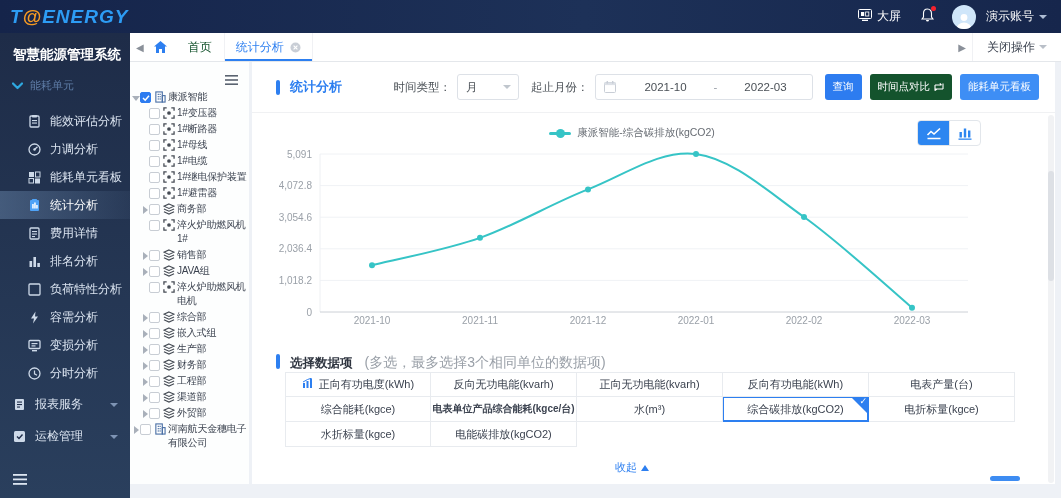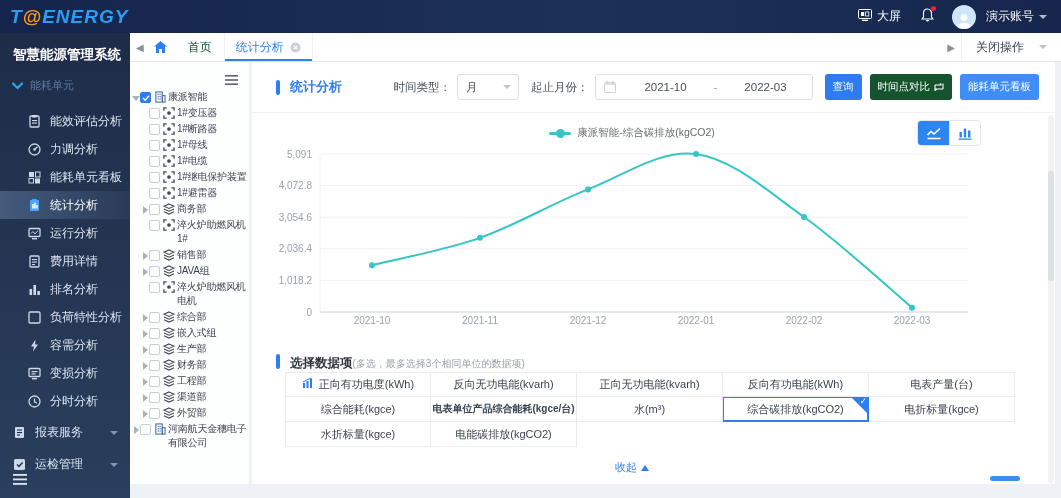--- a/index.html
+++ b/index.html
@@ -31,21 +31,21 @@
 .menu-item.top .mi-chev { margin-left:auto; margin-right:12px; width:0; height:0; border-left:4px solid transparent; border-right:4px solid transparent; border-top:4px solid #7e94b4; }
 .sb-collapse { position:absolute; left:13px; bottom:9px; cursor:pointer; }
 
 
 .tabbar { position:absolute; left:130px; top:33px; width:931px; height:29px; background:#fff; border-bottom:1px solid #e4e7eb; display:flex; align-items:center; font-size:12px; }
 .tb-arrow { color:#8a9099; font-size:10px; padding:0 6px; cursor:pointer; }
 .tb-home { display:flex; align-items:center; gap:21px; color:#14532d; padding:0 12px 0 4px; cursor:pointer; height:100%; }
 .tab { height:100%; display:flex; align-items:center; gap:6px; padding:0 11px; color:#2d7ff0; position:relative; border-left:1px solid #f0f1f4; border-right:1px solid #f0f1f4; cursor:pointer; }
 .tab:after { content:""; position:absolute; left:0; right:0; bottom:0; height:2px; background:#2d7ff0; }
 .tabbar-right { margin-left:auto; display:flex; align-items:center; height:100%; }
-.close-ops { display:flex; align-items:center; gap:15px; color:#3c4350; padding:0 14px; border-left:1px solid #f0f1f4; height:100%; cursor:pointer; }
+.close-ops { display:flex; align-items:center; gap:4px; color:#3c4350; padding:0 14px; border-left:1px solid #f0f1f4; height:100%; cursor:pointer; }
 .co-caret { width:0; height:0; border-left:4px solid transparent; border-right:4px solid transparent; border-top:4px solid #b9bfc8; }
 
 
 .content { position:absolute; left:130px; top:62px; width:931px; height:436px; background:#eef1f6; }
 .tree-panel { position:absolute; left:0; top:0; width:119px; height:422px; background:#fdfefe; overflow:hidden; }
 .tree-burger { position:absolute; top:9px; right:11px; cursor:pointer; }
 .tree { margin:27px 0 0 2px; font-size:10px; letter-spacing:-0.2px; color:#3c4350; }
 .tree-row { display:flex; align-items:flex-start; padding:1px 0; line-height:14px; cursor:pointer; }
 .tree-row .t-caret { width:8px; flex:0 0 8px; display:flex; justify-content:center; margin-top:4px; }
 .t-caret-r { width:0; height:0; border-left:5px solid #a9b0ba; border-top:4px solid transparent; border-bottom:4px solid transparent; }
@@ -82,21 +82,21 @@
 .legend-mark .lm-dot { position:absolute; top:0.5px; left:6.5px; width:9px; height:9px; border-radius:50%; background:#36c4c6; }
 .toggles { position:absolute; top:58px; right:74px; display:flex; border:1px solid #e2e6eb; border-radius:4px; overflow:hidden; background:#fff; }
 .tg { width:31px; height:24px; display:flex; align-items:center; justify-content:center; cursor:pointer; }
 .tg.active { background:#2d86f0; }
 .tg + .tg { border-left:1px solid #e2e6eb; }
 
 #chart { position:absolute; left:0; top:86px; }
 
 .dg-head { position:absolute; left:24px; top:290px; display:flex; align-items:baseline; }
 .dg-title { color:#2f3540; font-size:12.5px; font-weight:bold; margin-left:10px; }
-.dg-note { color:#9aa0a8; font-size:10px; margin-left:0; }
+.dg-note { color:#9aa0a8; font-size:14px; margin-left:12px; }
 .dg-head .tbar { position:relative; top:2px; }
 .grid { position:absolute; left:33px; top:310px; width:730px; display:grid; grid-template-columns:repeat(5,146px); }
 .cell { height:25px; border-right:1px solid #e8ebef; border-bottom:1px solid #e8ebef; display:flex; align-items:center; justify-content:center; gap:5px; font-size:11px; color:#3c4350; position:relative; background:#fff; cursor:pointer; }
 .cell.rtop { border-top:1px solid #e8ebef; }
 .cell.cleft { border-left:1px solid #e8ebef; }
 .cell.small { font-size:10px;font-weight:bold; }
 .cell.empty { border:none; cursor:default; }
 .cell.selected { box-shadow:inset 0 0 0 1px #2d7ff0; border-color:#2d7ff0; z-index:2; }
 .cell.selected .corner { position:absolute; top:0; right:0; width:0; height:0; border-top:17px solid #2d7ff0; border-left:17px solid transparent; }
 .cell.selected .corner-check { position:absolute; top:-1px; right:1px; color:#fff; font-size:9px; z-index:3; font-weight:bold; }
@@ -189,30 +189,20 @@
           <span class="mi-icon">
             <svg width="13" height="13" viewBox="0 0 13 13">
               <rect x="2" y="1" width="9" height="11" rx="1" fill="#4fa3f7"></rect>
               <rect x="4" y="0" width="5" height="2.4" rx="0.6" fill="#4fa3f7"></rect>
               <rect x="4.2" y="5" width="1.5" height="4.5" fill="#fff"></rect>
               <rect x="6.2" y="3.5" width="1.5" height="6" fill="#fff"></rect>
               <rect x="8.2" y="6" width="1.5" height="3.5" fill="#fff"></rect>
             </svg>
           </span>
           <span class="mi-label">统计分析</span>
-        </div>
-        <div class="menu-item">
-          <span class="mi-icon">
-            <svg width="13" height="13" viewBox="0 0 13 13">
-              <rect x="1" y="1.5" width="11" height="8" rx="1" fill="none" stroke="#cdd9e8" stroke-width="1.3"></rect>
-              <rect x="4" y="11" width="5" height="1.4" fill="#cdd9e8"></rect>
-              <path d="M3 6.5 L5 4.5 L7 7 L10 3.5" fill="none" stroke="#cdd9e8"></path>
-            </svg>
-          </span>
-          <span class="mi-label">运行分析</span>
         </div>
         <div class="menu-item">
           <span class="mi-icon">
             <svg width="13" height="13" viewBox="0 0 13 13">
               <rect x="2" y="1" width="9" height="11" rx="1" fill="none" stroke="#cdd9e8" stroke-width="1.3"></rect>
               <rect x="4" y="4" width="5" height="1.1" fill="#cdd9e8"></rect>
               <rect x="4" y="6.5" width="5" height="1.1" fill="#cdd9e8"></rect>
               <rect x="4" y="9" width="3" height="1.1" fill="#cdd9e8"></rect>
             </svg>
           </span>

